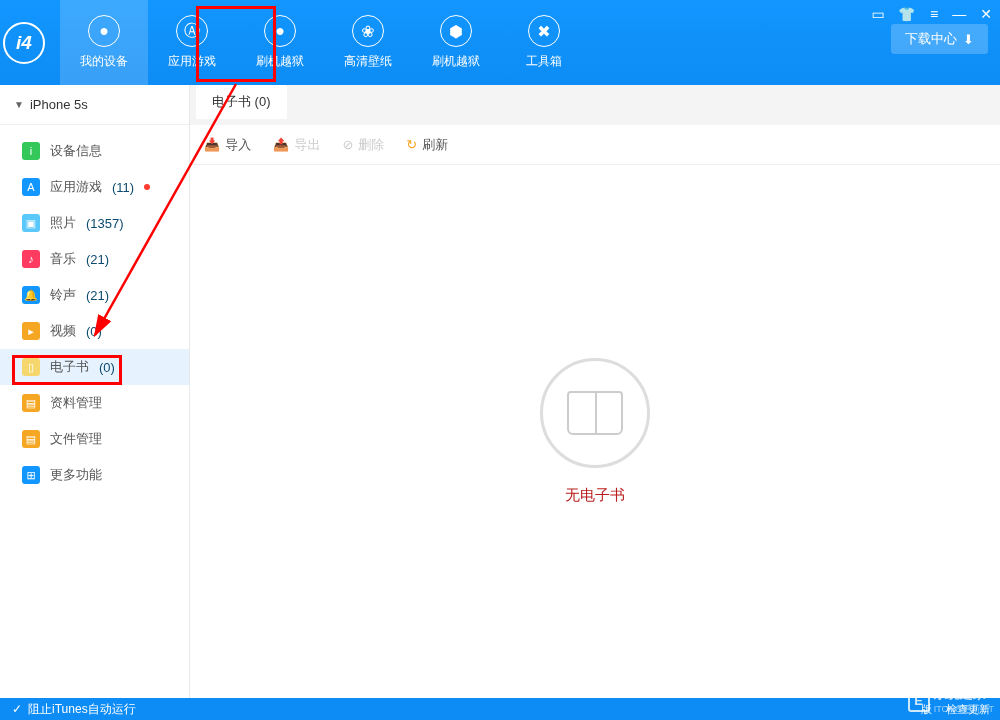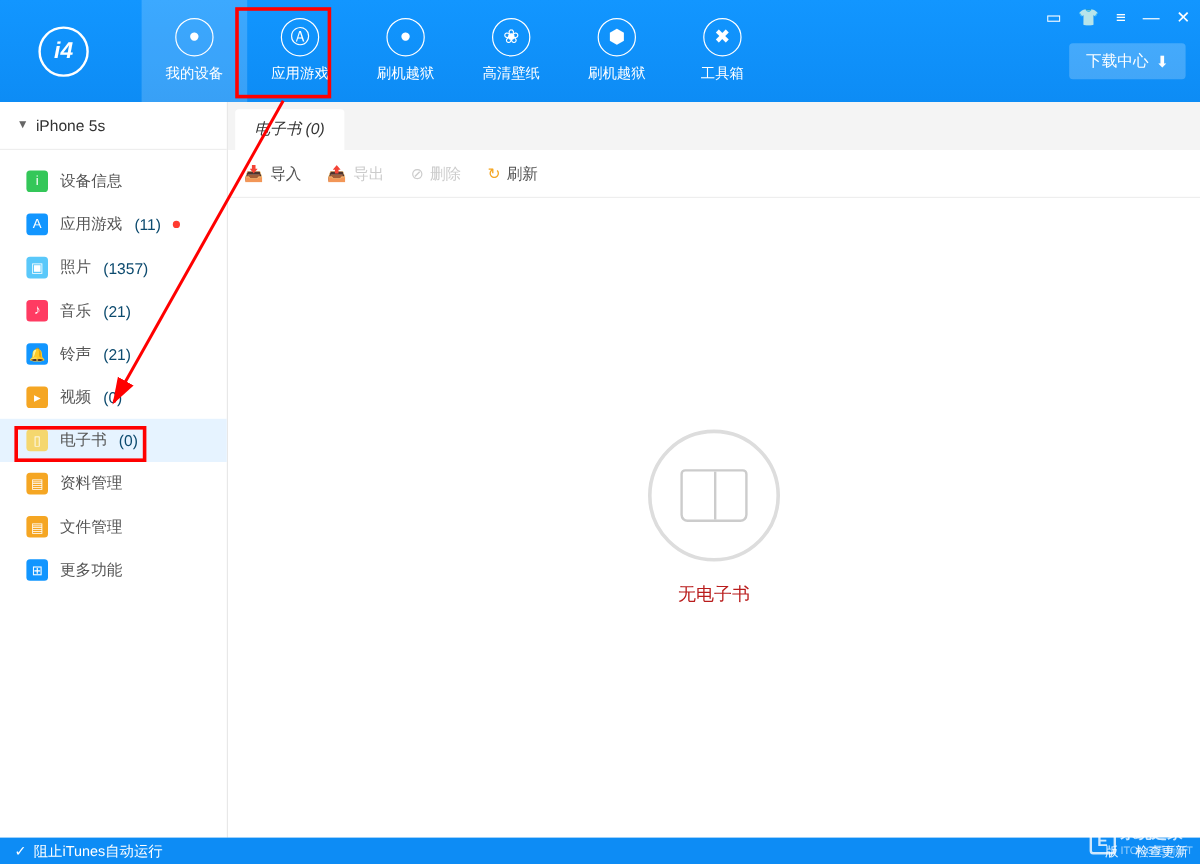--- a/index.html
+++ b/index.html
@@ -1,48 +1,48 @@
 <!DOCTYPE html>
 <html><head>
 <meta charset="utf-8">
 <style>
 * { margin: 0; padding: 0; box-sizing: border-box; font-family: "Microsoft YaHei", Arial, sans-serif; }
 body { width: 1000px; height: 720px; overflow: hidden; background: #fff; position: relative; }
 
 .header { height: 85px; background: linear-gradient(to bottom, #1296ff, #0d8cf5); display: flex; align-items: center; position: relative; }
-.logo-area { display: flex; align-items: flex-end; padding: 0 32px; gap: 10px; }
+.logo-area { display: flex; align-items: flex-end; padding: 0 3px; gap: 10px; }
 .logo-badge { width: 42px; height: 42px; border: 2.5px solid #fff; border-radius: 50%; display: flex; align-items: center; justify-content: center; color: #fff; font-size: 19px; font-weight: bold; font-style: italic; }
 .logo-text { color: #fff; }
 .logo-title { font-size: 21px; font-weight: bold; letter-spacing: 1px; }
 .logo-url { font-size: 12px; opacity: 0.95; }
 
 .nav-tabs { display: flex; height: 100%; margin-left: 12px; }
 .nav-tab { width: 88px; display: flex; flex-direction: column; align-items: center; justify-content: center; color: #fff; cursor: pointer; gap: 6px; position: relative; }
 .nav-tab.active { background: rgba(255,255,255,0.18); }
 .nav-tab .icon-circle { width: 32px; height: 32px; border: 1.8px solid #fff; border-radius: 50%; display: flex; align-items: center; justify-content: center; font-size: 16px; }
 .nav-tab span.lbl { font-size: 12px; }
 
 .window-controls { position: absolute; top: 6px; right: 8px; display: flex; gap: 14px; color: #fff; font-size: 14px; }
 .window-controls .wc { cursor: pointer; }
-.download-btn { position: absolute; top: 36px; right: 12px; background: rgba(255,255,255,0.22); color: #fff; padding: 6px 14px; border-radius: 3px; font-size: 13px; cursor: pointer; display: flex; align-items: center; gap: 6px; }
+.download-btn { position: absolute; top: 24px; right: 12px; background: rgba(255,255,255,0.22); color: #fff; padding: 6px 14px; border-radius: 3px; font-size: 13px; cursor: pointer; display: flex; align-items: center; gap: 6px; }
 
 .main { display: flex; height: 613px; }
 .sidebar { width: 190px; border-right: 1px solid #e8e8e8; display: flex; flex-direction: column; }
 .device-header { height: 40px; display: flex; align-items: center; padding: 0 14px; gap: 6px; font-size: 13px; color: #333; border-bottom: 1px solid #eee; }
 .device-header .chev { font-size: 10px; color: #666; }
 
 .side-items { padding-top: 8px; }
 .side-item { height: 36px; display: flex; align-items: center; padding: 0 22px; gap: 10px; font-size: 13px; color: #555; cursor: pointer; position: relative; }
 .side-item.selected { background: #e6f3ff; }
 .side-item .si-icon { width: 18px; height: 18px; border-radius: 3px; display: flex; align-items: center; justify-content: center; font-size: 11px; color: #fff; }
 .side-item .count { color: #0c4a6e; }
 .dot-badge { width: 6px; height: 6px; background: #ff3b30; border-radius: 50%; }
 
 .content { flex: 1; display: flex; flex-direction: column; }
-.tab-strip { height: 40px; background: #f4f4f4; display: flex; align-items: flex-end; font-style: italic; }
+.tab-strip { height: 40px; background: #f4f4f4; display: flex; align-items: flex-start; }
 .tab-strip .tab { background: #fff; height: 34px; padding: 0 16px; display: flex; align-items: center; font-size: 13px; color: #333; border-top-left-radius: 3px; border-top-right-radius: 3px; margin-left: 6px; }
 .toolbar { height: 40px; border-bottom: 1px solid #eee; display: flex; align-items: center; padding: 0 14px; gap: 22px; font-size: 13px; }
 .tool-btn { display: flex; align-items: center; gap: 5px; cursor: pointer; }
 .tool-btn.enabled { color: #555; }
 .tool-btn.enabled .ti { color: #f5a623; }
 .tool-btn.disabled { color: #ccc; cursor: default; }
 .tool-btn.refresh .ti { color: #f5a623; }
 
 .empty-area { flex: 1; display: flex; flex-direction: column; align-items: center; justify-content: center; gap: 18px; }
 .empty-circle { width: 110px; height: 110px; border: 3px solid #ddd; border-radius: 50%; display: flex; align-items: center; justify-content: center; }

